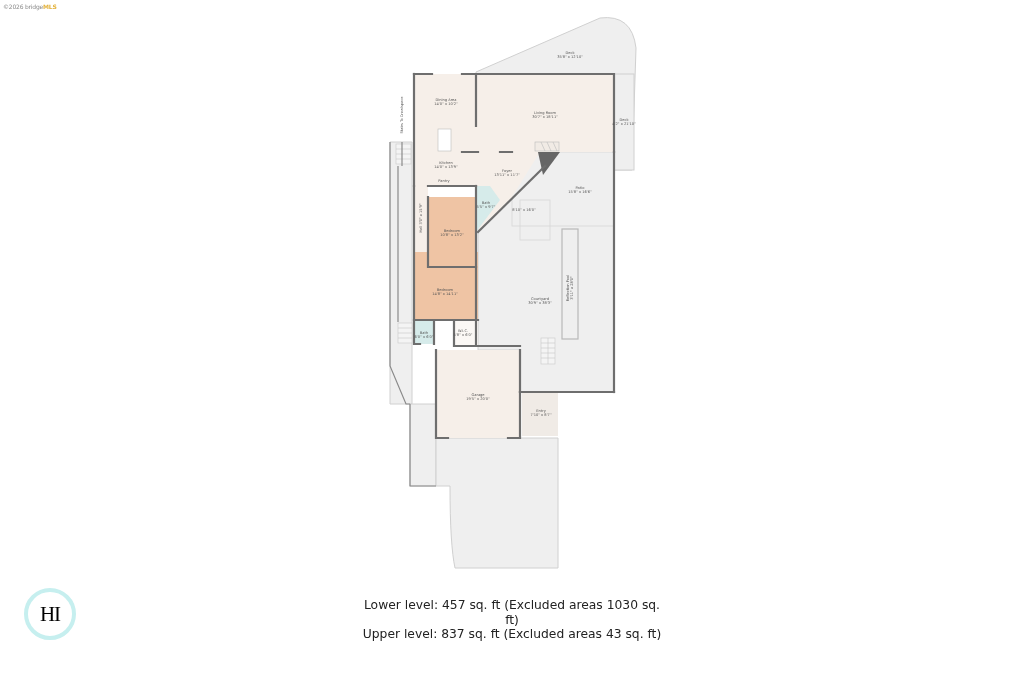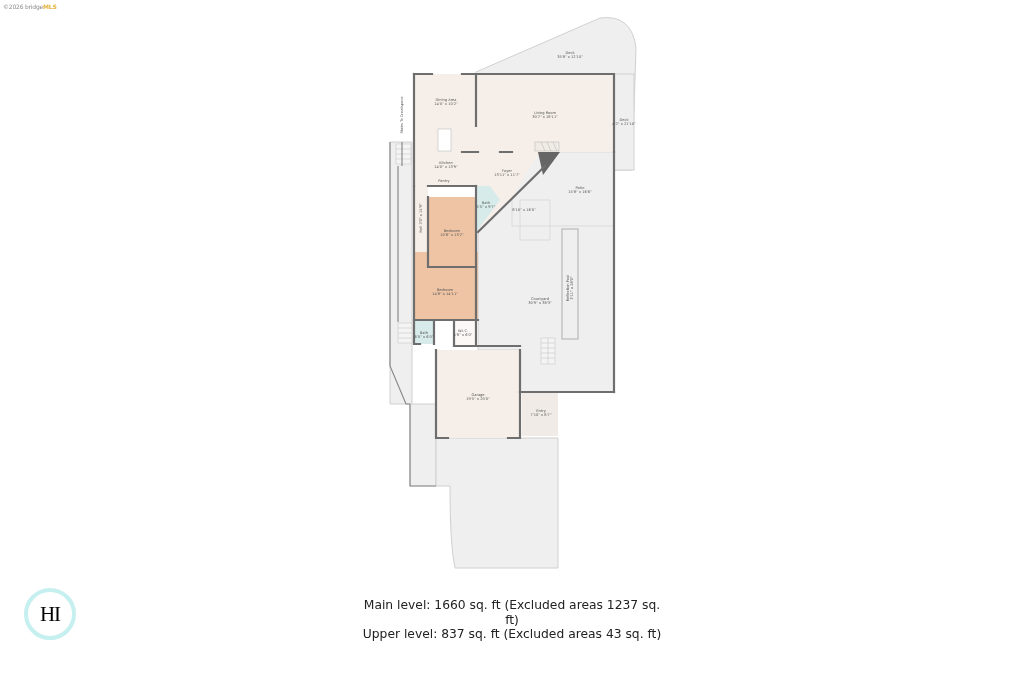--- a/index.html
+++ b/index.html
@@ -179,20 +179,20 @@
       <div>19'5" x 20'0"</div>
     </div>
   <div class="room-label" style="left:541px;top:413px">
       <div>Entry</div>
       <div>7'10" x 8'7"</div>
     </div>
   <div class="room-label vert" style="left:402px;top:115px">Stairs To Crawlspace</div>
 </div>
 
 <div class="summary">
-  <div class="line">Main level: 1660 sq. ft (Excluded areas 1237 sq. ft)</div>
+  <div class="line">Lower level: 457 sq. ft (Excluded areas 1030 sq. ft)</div>
   <div class="line">Upper level: 837 sq. ft (Excluded areas 43 sq. ft)</div>
 
 </div>
 
 <div class="hi-logo">
   <span>HI</span>
 </div>
 
 </body></html>

